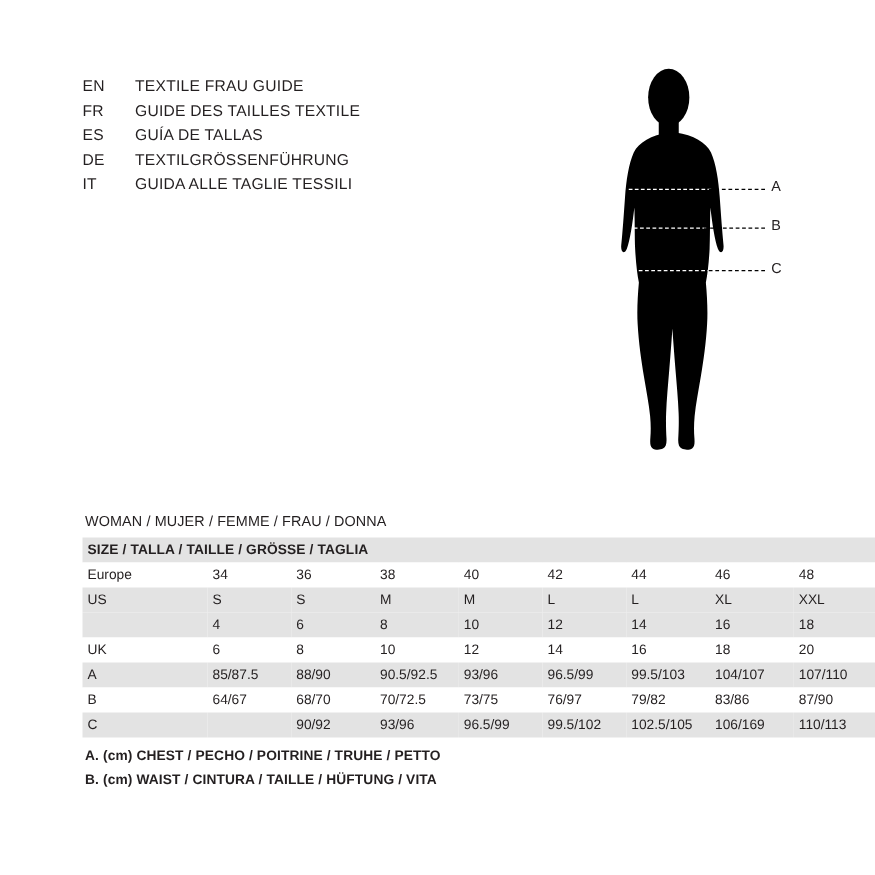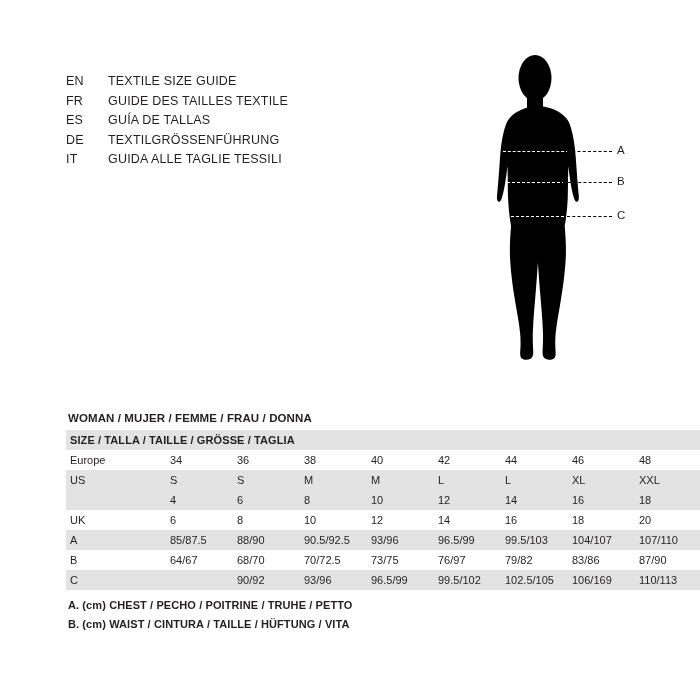--- a/index.html
+++ b/index.html
@@ -26,21 +26,20 @@
   .lang-row {
     display: flex;
     align-items: baseline;
     height: 19.5px;
   }
   .lang-code {
     width: 42px;
     font-size: 12.5px;
     letter-spacing: 0.2px;
     color: #231f20;
-    margin-top: 12px;
   }
   .lang-text {
     font-size: 12.5px;
     letter-spacing: 0.2px;
     color: #231f20;
   }
 
   
   .figure-wrap {
     position: absolute;
@@ -69,21 +68,21 @@
 
   
   .table-area {
     position: absolute;
     left: 66px;
     top: 412px;
     width: 570px;
   }
   .sect-title {
     font-size: 11.5px;
-    font-weight: bold;
+    font-weight: normal;
     color: #231f20;
     padding: 0 0 6px 2px;
     letter-spacing: 0.1px;
   }
   table.size-table {
     border-collapse: collapse;
     width: 570px;
     table-layout: fixed;
     font-size: 11px;
   }
@@ -117,21 +116,21 @@
     line-height: 19px;
     letter-spacing: 0.1px;
   }
 </style>
 </head>
 <body>
 
 <div class="lang-block">
   <div class="lang-row">
     <div class="lang-code">EN</div>
-    <div class="lang-text">TEXTILE SIZE GUIDE</div>
+    <div class="lang-text">TEXTILE FRAU GUIDE</div>
   </div>
   <div class="lang-row">
     <div class="lang-code">FR</div>
     <div class="lang-text">GUIDE DES TAILLES TEXTILE</div>
   </div>
   <div class="lang-row">
     <div class="lang-code">ES</div>
     <div class="lang-text">GUÍA DE TALLAS</div>
   </div>
   <div class="lang-row">

